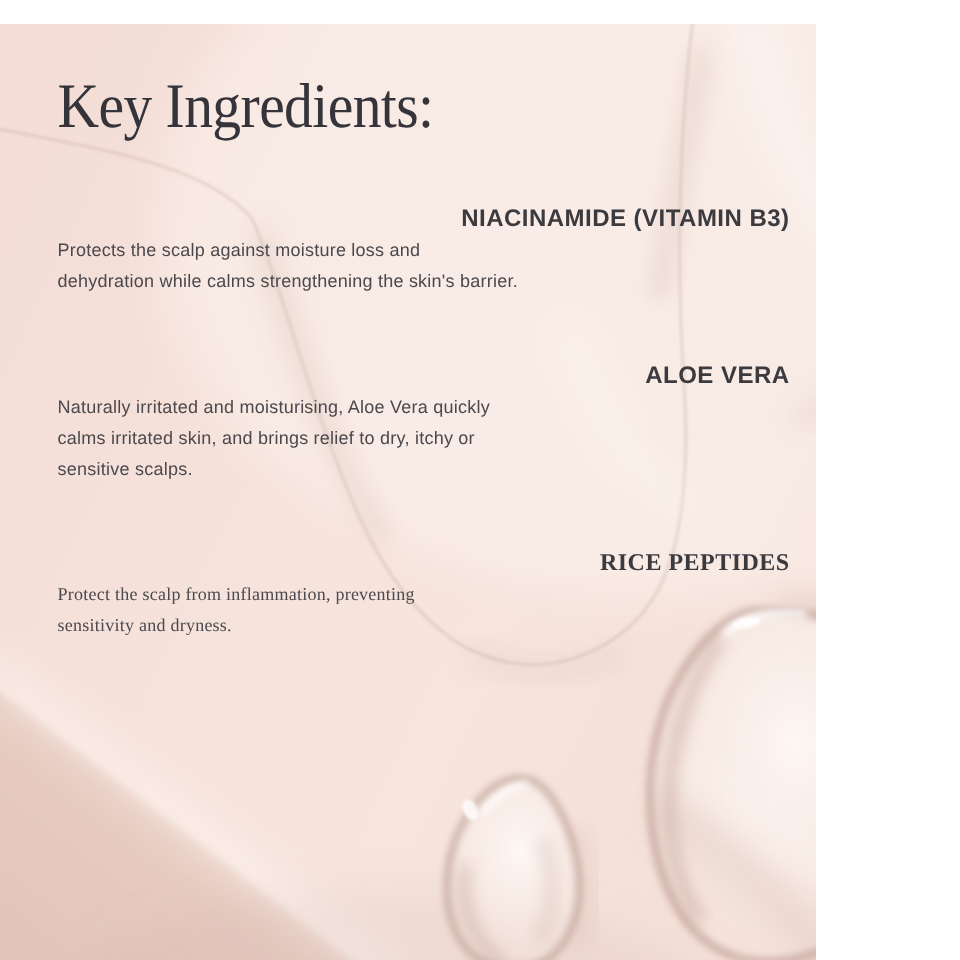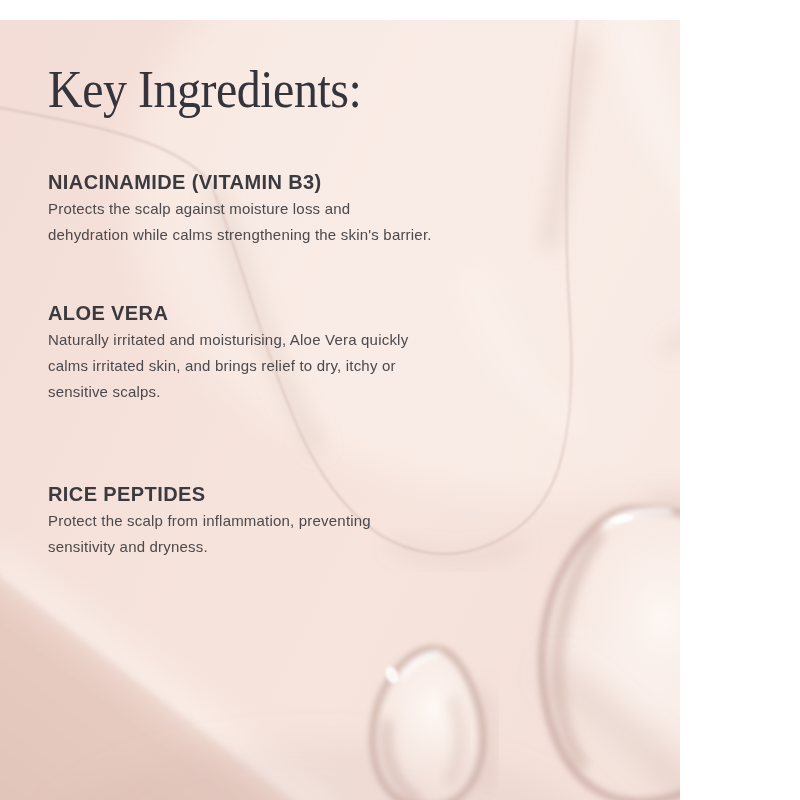--- a/index.html
+++ b/index.html
@@ -13,28 +13,28 @@
   .title{
     position:absolute;left:48px;top:43px;margin:0;
     font-family:"Liberation Serif",serif;font-weight:400;
     font-size:48px;line-height:1;letter-spacing:-0.5px;
     color:#35343b;transform:scaleY(1.1);transform-origin:left top;
     white-space:nowrap;
   }
   .sec{position:absolute;left:48px;width:610px;}
   .sec h2{
     margin:0 0 3px 0;font-size:20px;line-height:22px;font-weight:700;
-    letter-spacing:0.4px;color:#3b3a3f;white-space:nowrap;
+    letter-spacing:0.4px;color:#3b3a3f;white-space:nowrap;text-align:right;
   }
   .sec p{margin:0;font-size:15px;line-height:26px;font-weight:400;
     letter-spacing:0.2px;color:#4b494d;}
   .sec .ln{display:block;white-space:nowrap;}
   .sec1{top:151px;}
   .sec2{top:282px;}
-  .sec3{top:463px;}
+  .sec3{top:438px;font-family:Liberation Serif, serif;}
 </style>
 </head>
 <body>
 
 <div class="canvas">
 
   <svg class="bgart" width="800" height="800" viewBox="0 0 800 800" aria-hidden="true">
     <defs>
       <filter id="b1" x="-50%" y="-50%" width="200%" height="200%">
           <feGaussianBlur stdDeviation="1.3"></feGaussianBlur>

